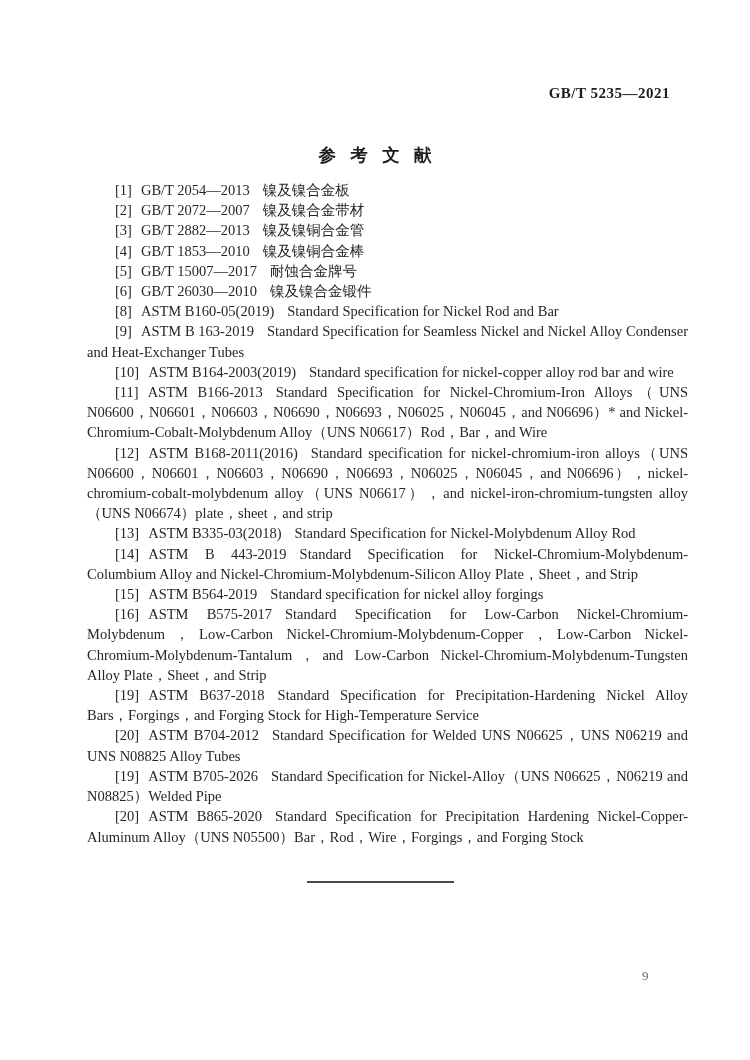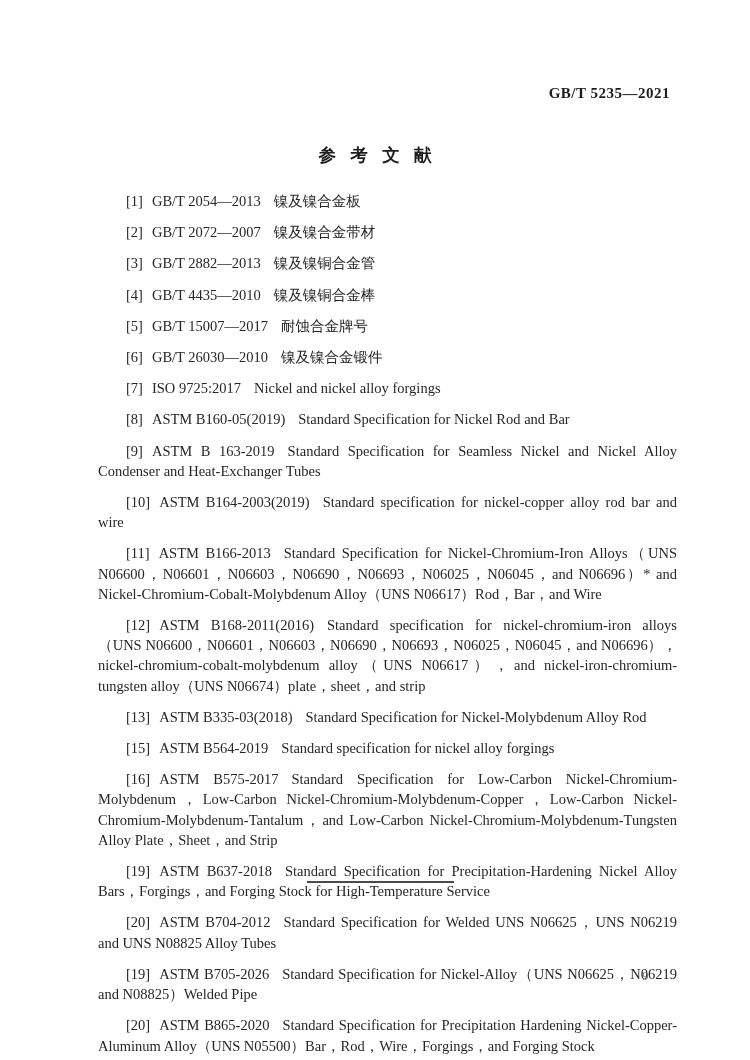--- a/index.html
+++ b/index.html
@@ -14,21 +14,21 @@
   }
   .title{
     position:absolute;top:143px;left:0;width:750px;margin:0;
     text-align:center;font-size:17.5px;font-weight:bold;
     word-spacing:10px;color:#1d1d1d;
   }
   .refs{
     position:absolute;top:180px;left:87px;width:601px;
     font-size:14.5px;line-height:20.2px;text-align:justify;
   }
-  .ref{margin:11px;text-indent:28px;}
+  .ref{margin:0;text-indent:28px;}
   .ref-label{margin-right:9px;}
   .ref-code{margin-right:13px;}
   .end-rule{
     position:absolute;top:881px;left:307px;width:147px;height:2px;
     background:#4a4a4a;
   }
   .page-number{
     position:absolute;top:968px;left:642px;
     font-size:13px;color:#6b6b6b;
   }
@@ -39,30 +39,30 @@
 <div class="page">
 
   <div class="header">GB/T 5235—2021</div>
 
   <h1 class="title">参 考 文 献</h1>
 
   <div class="refs">
       <p class="ref"><span class="ref-label">[1]</span><span class="ref-code">GB/T 2054—2013</span><span class="ref-title">镍及镍合金板</span></p>
       <p class="ref"><span class="ref-label">[2]</span><span class="ref-code">GB/T 2072—2007</span><span class="ref-title">镍及镍合金带材</span></p>
       <p class="ref"><span class="ref-label">[3]</span><span class="ref-code">GB/T 2882—2013</span><span class="ref-title">镍及镍铜合金管</span></p>
-      <p class="ref"><span class="ref-label">[4]</span><span class="ref-code">GB/T 4435—2010</span><span class="ref-title">镍及镍铜合金棒</span></p>
+      <p class="ref"><span class="ref-label">[4]</span><span class="ref-code">GB/T 1853—2010</span><span class="ref-title">镍及镍铜合金棒</span></p>
       <p class="ref"><span class="ref-label">[5]</span><span class="ref-code">GB/T 15007—2017</span><span class="ref-title">耐蚀合金牌号</span></p>
       <p class="ref"><span class="ref-label">[6]</span><span class="ref-code">GB/T 26030—2010</span><span class="ref-title">镍及镍合金锻件</span></p>
-      <p class="ref"><span class="ref-label">[7]</span><span class="ref-code">ISO 9725:2017</span><span class="ref-title">Nickel and nickel alloy forgings</span></p>
       <p class="ref"><span class="ref-label">[8]</span><span class="ref-code">ASTM B160-05(2019)</span><span class="ref-title">Standard Specification for Nickel Rod and Bar</span></p>
       <p class="ref"><span class="ref-label">[9]</span><span class="ref-code">ASTM B 163-2019</span><span class="ref-title">Standard Specification for Seamless Nickel and Nickel Alloy Condenser and Heat-Exchanger Tubes</span></p>
       <p class="ref"><span class="ref-label">[10]</span><span class="ref-code">ASTM B164-2003(2019)</span><span class="ref-title">Standard specification for nickel-copper alloy rod bar and wire</span></p>
       <p class="ref"><span class="ref-label">[11]</span><span class="ref-code">ASTM B166-2013</span><span class="ref-title">Standard Specification for Nickel-Chromium-Iron Alloys（UNS N06600，N06601，N06603，N06690，N06693，N06025，N06045，and N06696）* and Nickel-Chromium-Cobalt-Molybdenum Alloy（UNS N06617）Rod，Bar，and Wire</span></p>
       <p class="ref"><span class="ref-label">[12]</span><span class="ref-code">ASTM B168-2011(2016)</span><span class="ref-title">Standard specification for nickel-chromium-iron alloys（UNS N06600，N06601，N06603，N06690，N06693，N06025，N06045，and N06696），nickel-chromium-cobalt-molybdenum alloy（UNS N06617），and nickel-iron-chromium-tungsten alloy（UNS N06674）plate，sheet，and strip</span></p>
       <p class="ref"><span class="ref-label">[13]</span><span class="ref-code">ASTM B335-03(2018)</span><span class="ref-title">Standard Specification for Nickel-Molybdenum Alloy Rod</span></p>
+      <p class="ref"><span class="ref-label">[14]</span><span class="ref-code">ASTM B 443-2019</span><span class="ref-title">Standard Specification for Nickel-Chromium-Molybdenum-Columbium Alloy and Nickel-Chromium-Molybdenum-Silicon Alloy Plate，Sheet，and Strip</span></p>
       <p class="ref"><span class="ref-label">[15]</span><span class="ref-code">ASTM B564-2019</span><span class="ref-title">Standard specification for nickel alloy forgings</span></p>
       <p class="ref"><span class="ref-label">[16]</span><span class="ref-code">ASTM B575-2017</span><span class="ref-title">Standard Specification for Low-Carbon Nickel-Chromium-Molybdenum，Low-Carbon Nickel-Chromium-Molybdenum-Copper，Low-Carbon Nickel-Chromium-Molybdenum-Tantalum，and Low-Carbon Nickel-Chromium-Molybdenum-Tungsten Alloy Plate，Sheet，and Strip</span></p>
       <p class="ref"><span class="ref-label">[19]</span><span class="ref-code">ASTM B637-2018</span><span class="ref-title">Standard Specification for Precipitation-Hardening Nickel Alloy Bars，Forgings，and Forging Stock for High-Temperature Service</span></p>
       <p class="ref"><span class="ref-label">[20]</span><span class="ref-code">ASTM B704-2012</span><span class="ref-title">Standard Specification for Welded UNS N06625，UNS N06219 and UNS N08825 Alloy Tubes</span></p>
       <p class="ref"><span class="ref-label">[19]</span><span class="ref-code">ASTM B705-2026</span><span class="ref-title">Standard Specification for Nickel-Alloy（UNS N06625，N06219 and N08825）Welded Pipe</span></p>
       <p class="ref"><span class="ref-label">[20]</span><span class="ref-code">ASTM B865-2020</span><span class="ref-title">Standard Specification for Precipitation Hardening Nickel-Copper-Aluminum Alloy（UNS N05500）Bar，Rod，Wire，Forgings，and Forging Stock</span></p>
     </div>
 
   <div class="end-rule"></div>
 

